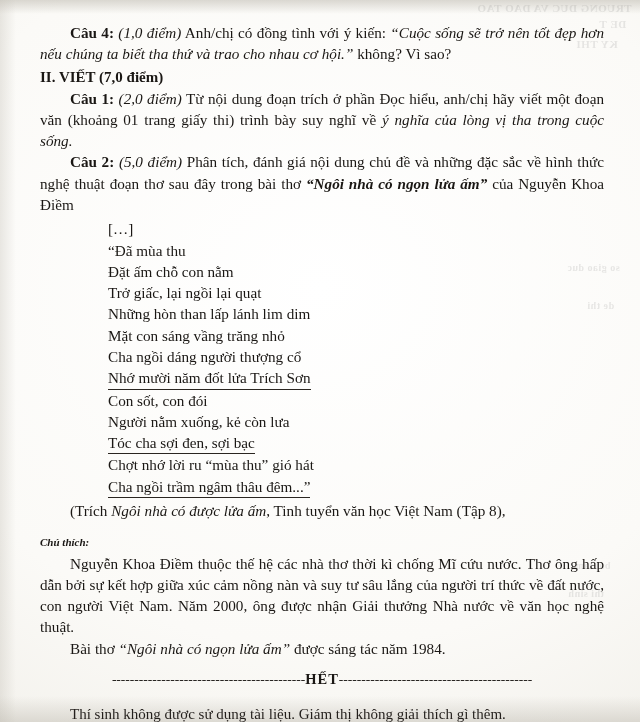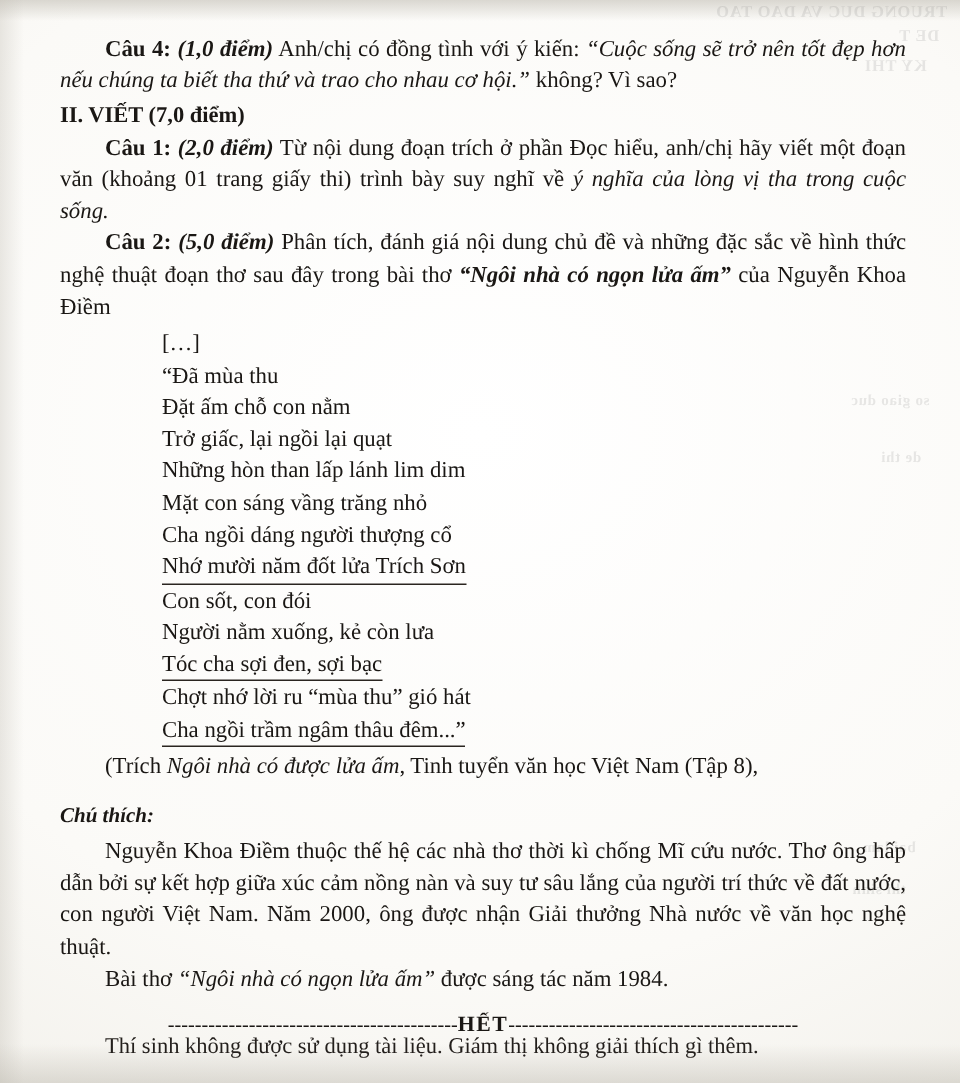--- a/index.html
+++ b/index.html
@@ -58,21 +58,21 @@
     line-height: 1.40;
     text-align: justify;
     text-justify: inter-word;
   }
 
   .indent { text-indent: 30px; }
   .i { font-style: italic; }
   .bi { font-weight: bold; font-style: italic; }
 
   .q-label { font-weight: bold; }
-  .q-score { font-weight: bold; font-style: italic; }
+  .q-score { font-weight: normal; font-style: italic; }
 
   .section-head {
     font-weight: bold;
     font-size: 15px;
     margin-top: 2px;
   }
 
   
   .poem {
     margin-top: 3px;
@@ -89,21 +89,21 @@
 
   .source {
     text-indent: 30px;
     margin-top: 2px;
   }
 
   .note-head {
     font-weight: bold;
     font-style: italic;
     margin-top: 14px;
-    font-size: 14px;
+    font-size: 11px;
   }
 
   .note-body { margin-top: 2px; }
 
   .end-rule {
     margin-top: 12px;
     text-align: center;
     font-size: 13.5px;
     letter-spacing: 0px;
     white-space: nowrap;
@@ -111,21 +111,21 @@
   }
   .end-rule .het {
     font-weight: bold;
     font-size: 14.5px;
     letter-spacing: 1px;
   }
 
   .footer-cut {
     position: absolute;
     left: 0;
-    bottom: 16px;
+    bottom: 0;
     width: 640px;
     height: 18px;
     overflow: hidden;
     padding: 0 40px;
     box-sizing: border-box;
   }
   .footer-cut .line {
     font-size: 15px;
     line-height: 1.4;
     text-indent: 30px;

